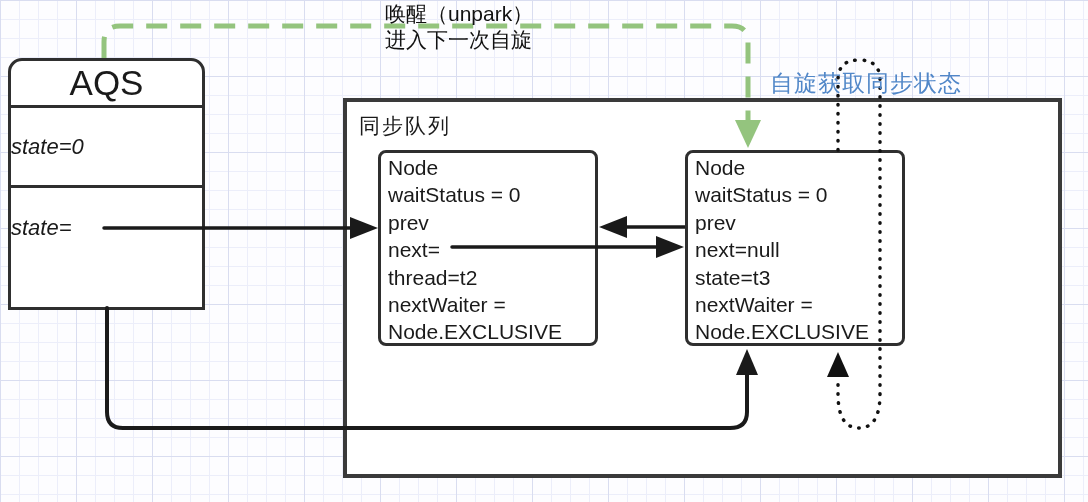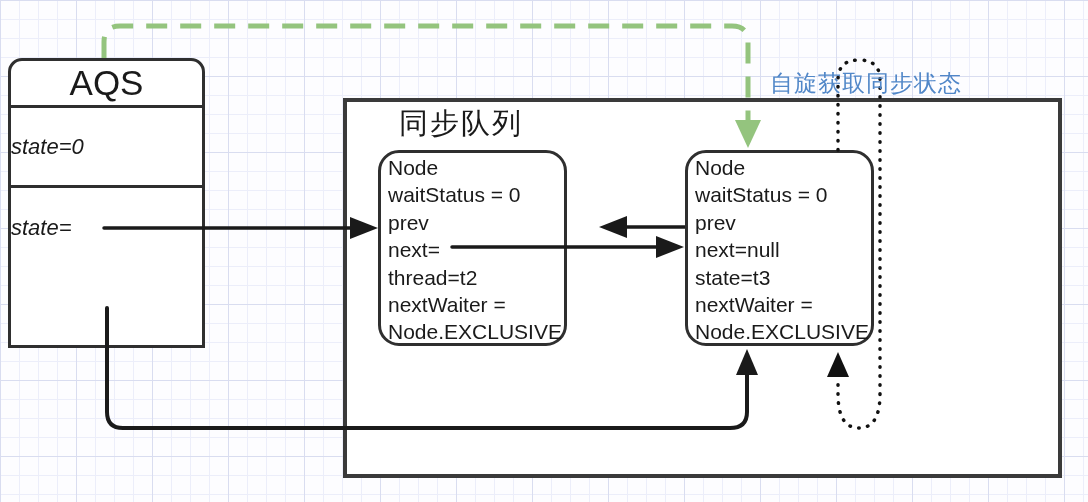--- a/index.html
+++ b/index.html
@@ -16,21 +16,21 @@
       linear-gradient(to bottom, #d9ddf0 1px, transparent 1px),
       linear-gradient(to right, #eceefa 1px, transparent 1px),
       linear-gradient(to bottom, #eceefa 1px, transparent 1px);
     background-size: 76px 76px, 76px 76px, 19px 19px, 19px 19px;
   }
 
   
   .aqs-box {
     position: absolute;
     left: 8px; top: 58px;
-    width: 197px; height: 290px;
+    width: 197px; height: 252px;
     background: #ffffff;
     border: 3px solid #2f2f2f;
     border-radius: 14px 14px 0 0;
     z-index: 1;
   }
   .aqs-title {
     height: 47px;
     display: flex; align-items: center; justify-content: center;
     font-size: 35px;
     border-bottom: 3px solid #2f2f2f;
@@ -48,34 +48,33 @@
   .queue-box {
     position: absolute;
     left: 343px; top: 98px;
     width: 719px; height: 380px;
     background: #ffffff;
     border: 4px solid #3a3a3a;
     z-index: 1;
   }
   .queue-title {
     position: absolute;
-    left: 12px; top: 2px;
-    font-size: 29px;
+    left: 12px; top: 10px;
+    font-size: 21px;
     letter-spacing: 2px;
-    margin-left: 40px;
   }
 
   
   .node-box {
     position: absolute;
     top: 150px;
-    width: 189px; height: 196px;
+    width: 220px; height: 196px;
     background: #ffffff;
     border: 3px solid #2f2f2f;
-    border-radius: 21px;
+    border-radius: 8px;
     padding: 1px 0 0 7px;
     font-size: 21px;
     line-height: 27.4px;
     z-index: 2;
     white-space: nowrap;
   }
   .node-1 { left: 378px; }
   .node-2 { left: 685px; }
 
   
@@ -133,20 +132,24 @@
   <div class="node-box node-2">
     <div>Node</div>
     <div>waitStatus = 0</div>
     <div>prev</div>
     <div>next=null</div>
     <div>state=t3</div>
     <div>nextWaiter =</div>
     <div>Node.EXCLUSIVE</div>
   </div>
 
+  <div class="wake-label">
+    <div>唤醒（unpark）</div>
+    <div>进入下一次自旋</div>
+  </div>
   <div class="spin-label">自旋获取同步状态</div>
 
   <svg class="arrow-layer" viewBox="0 0 1088 502" xmlns="http://www.w3.org/2000/svg">
 
     <g>
       <path d="M 104 58 L 104 42 Q 104 26 120 26 L 732 26 Q 748 26 748 42 L 748 124" fill="none" stroke="#94c47e" stroke-width="5" stroke-dasharray="21 13"></path>
       <polygon points="748,148 735,120 761,120" fill="#94c47e"></polygon>
     </g>
 
     <g>

